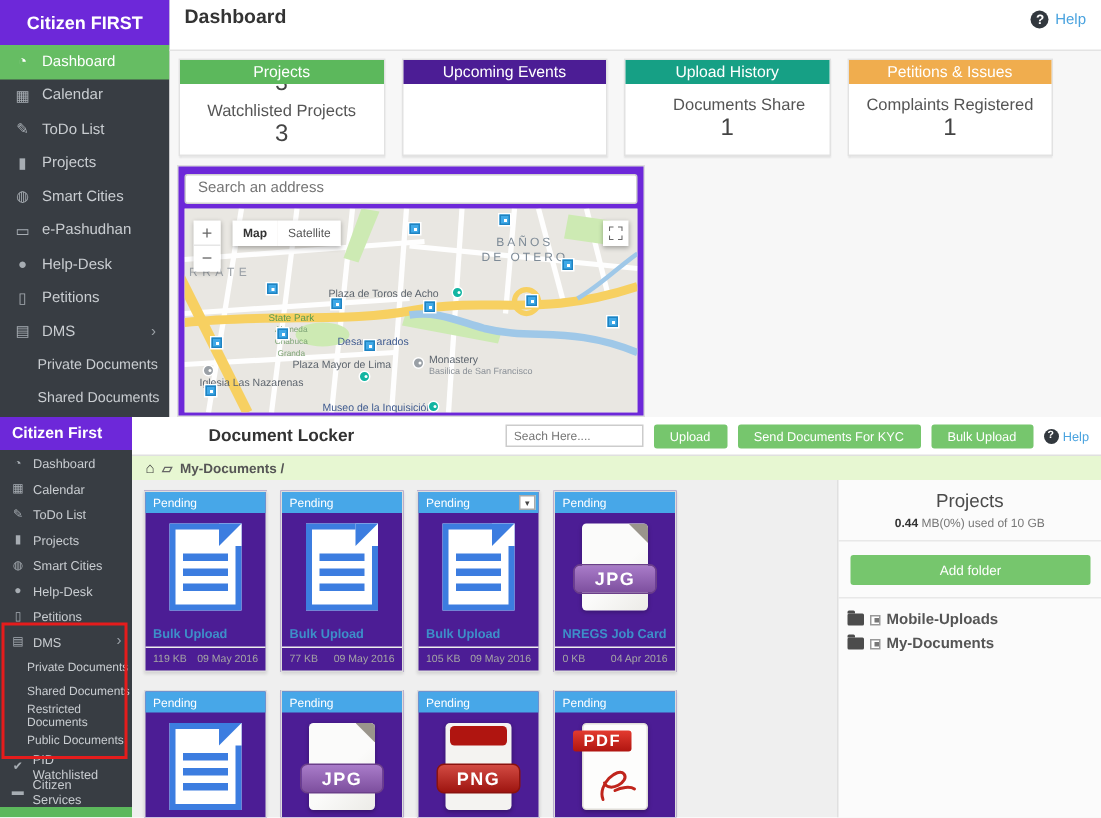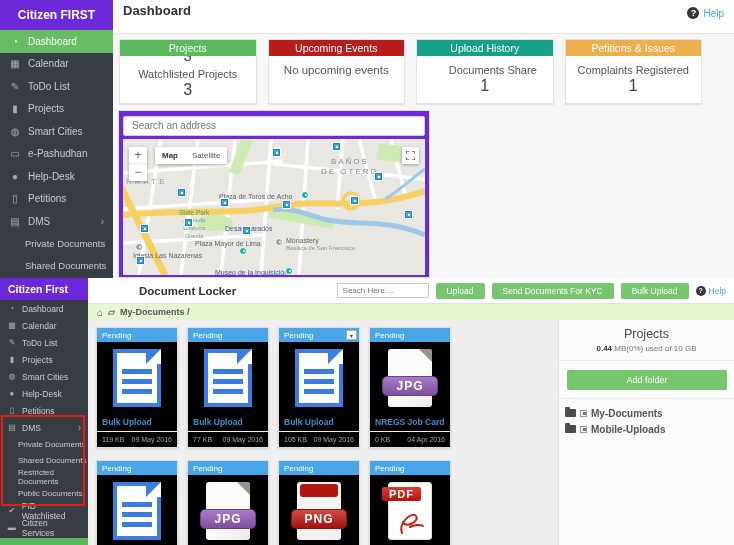--- a/index.html
+++ b/index.html
@@ -40,21 +40,21 @@
   .thead{position:absolute;left:113px;top:0;width:621px;height:34px;background:#fff;border-bottom:1px solid #e3e3e3;
          display:flex;align-items:flex-start;padding:3px 10px;}
   .thead h1{font-size:13px;color:#333;}
   .thead .sub{font-size:9.5px;color:#8a8a8a;margin-top:1px;}
   .thead .help-link{margin-left:auto;margin-top:4px;}
   .tbody{position:absolute;left:113px;top:34px;width:621px;height:244px;background:#f7f7f7;}
 
   .cards{display:flex;gap:11px;padding:5px 32px 0 6px;}
   .card{flex:1;background:#fff;border:1px solid #e2e2e2;box-shadow:0 1px 1px rgba(0,0,0,.08);}
   .card-h{height:16px;color:#fff;font-size:10.5px;display:flex;align-items:center;justify-content:center;}
-  .c-green{background:#5cb85c}.c-red{background:#b91c1c}.c-teal{background:#16a085}.c-orange{background:#f0ad4e}
+  .c-green{background:#5cb85c}.c-red{background:#4c1d95}.c-teal{background:#16a085}.c-orange{background:#f0ad4e}
   .card-b{height:47px;overflow:hidden;text-align:center;color:#555;font-size:11px;}
   .partial{height:9px;overflow:hidden;}
   .partial span{display:block;transform:translateY(-9px);font-size:15px;color:#444;}
   .card-lbl{margin-top:3px;white-space:nowrap;}
   .card-lbl.clip-right{padding-left:16px;overflow:hidden;}
   .card-val{font-size:16px;color:#444;margin-top:1px;}
   .card-msg{margin-top:8px;font-size:11.5px;color:#555;}
 
   .mapbox{position:absolute;left:5px;top:76px;width:312px;height:168px;background:#6d28d9;border:1px solid #ddd;padding:4px;}
   .map-search{width:100%;height:20px;border:1px solid #d0d0d0;border-radius:2px;font-size:10px;padding:0 8px;color:#555;outline:none;}
@@ -97,21 +97,21 @@
   .bsearch{width:92px;height:15px;font-size:8px;border:1px solid #ccc;padding:0 5px;color:#777;outline:none;}
   .gbtn{height:16px;background:#76c66d;color:#fff;font-size:8.5px;border:none;border-radius:2px;padding:0 11px;cursor:pointer;}
   .bhelp{font-size:8.5px;gap:3px;}
   .bcrumb{height:16px;background:#e7f7d2;display:flex;align-items:center;gap:5px;padding:0 9px;font-size:9px;font-weight:bold;color:#555;}
   .hicon{font-size:10px;color:#3a3a3a;}
   .fo-icon{font-size:9px;color:#666;}
   .bcontent{position:absolute;top:42px;left:0;right:0;bottom:-7px;background:#efefef;}
 
   .cards-area{position:absolute;left:8px;top:7px;width:444px;}
   .dgrid{display:flex;gap:9px;margin-bottom:12px;}
-  .dcard{width:82px;background:#000000;border:1px solid #ddd;box-shadow:0 1px 2px rgba(0,0,0,.12);cursor:pointer;}
+  .dcard{width:82px;background:#4c1d95;border:1px solid #ddd;box-shadow:0 1px 2px rgba(0,0,0,.12);cursor:pointer;}
   .pbar{height:14px;background:#47a7e8;color:#fff;font-size:8px;display:flex;align-items:center;padding:0 5px;position:relative;}
   .pdrop{position:absolute;right:2px;top:2px;width:11px;height:10px;background:#fff;border:1px solid #aaa;
          display:flex;align-items:center;justify-content:center;font-size:6px;color:#444;cursor:pointer;}
   .ficonwrap{height:72px;display:flex;align-items:center;justify-content:center;}
   .dname{font-size:8.5px;font-weight:bold;color:#3d8fc9;padding:3px 5px 4px;}
   .dmeta{display:flex;justify-content:space-between;font-size:7px;color:#a5a5a5;border-top:1px solid #eee;padding:4px 5px;}
 
   
   .fi-doc{width:48px;height:58px;position:relative;background:#fff;border:4px solid #3c7de0;}
   .fi-doc::before{content:"";position:absolute;top:-4px;right:-4px;width:15px;height:15px;background:#fff;}
@@ -218,23 +218,20 @@
           <div class="card-b">
             <div class="partial">
                 <span>3</span>
               </div>
             <div class="card-lbl">Watchlisted Projects</div>
             <div class="card-val">3</div>
           </div>
         </div>
         <div class="card">
           <div class="card-h c-red">Upcoming Events</div>
-          <div class="card-b">
-            <div class="card-msg">No upcoming events</div>
-          </div>
         </div>
         <div class="card">
           <div class="card-h c-teal">Upload History</div>
           <div class="card-b">
             <div class="card-lbl clip-right" style="margin-top:8px;">Documents Share</div>
             <div class="card-val">1</div>
           </div>
         </div>
         <div class="card">
           <div class="card-h c-orange">Petitions &amp; Issues</div>
@@ -531,25 +528,25 @@
         <aside class="storage">
           <h3>Projects</h3>
           <div class="usage">
             <b>0.44</b><span> MB(0%) used of 10 GB</span>
           </div>
           <button class="addbtn">Add folder</button>
           <div class="ftree">
             <div class="frow">
               <span class="ficn"></span>
               <span class="tgl"></span>
-              <span>My-Documents</span>
+              <span>Mobile-Uploads</span>
             </div>
             <div class="frow">
               <span class="ficn"></span>
               <span class="tgl"></span>
-              <span>Mobile-Uploads</span>
+              <span>My-Documents</span>
             </div>
           </div>
         </aside>
       </div>
     </div>
   </section>
 </div>
 
 </body></html>

